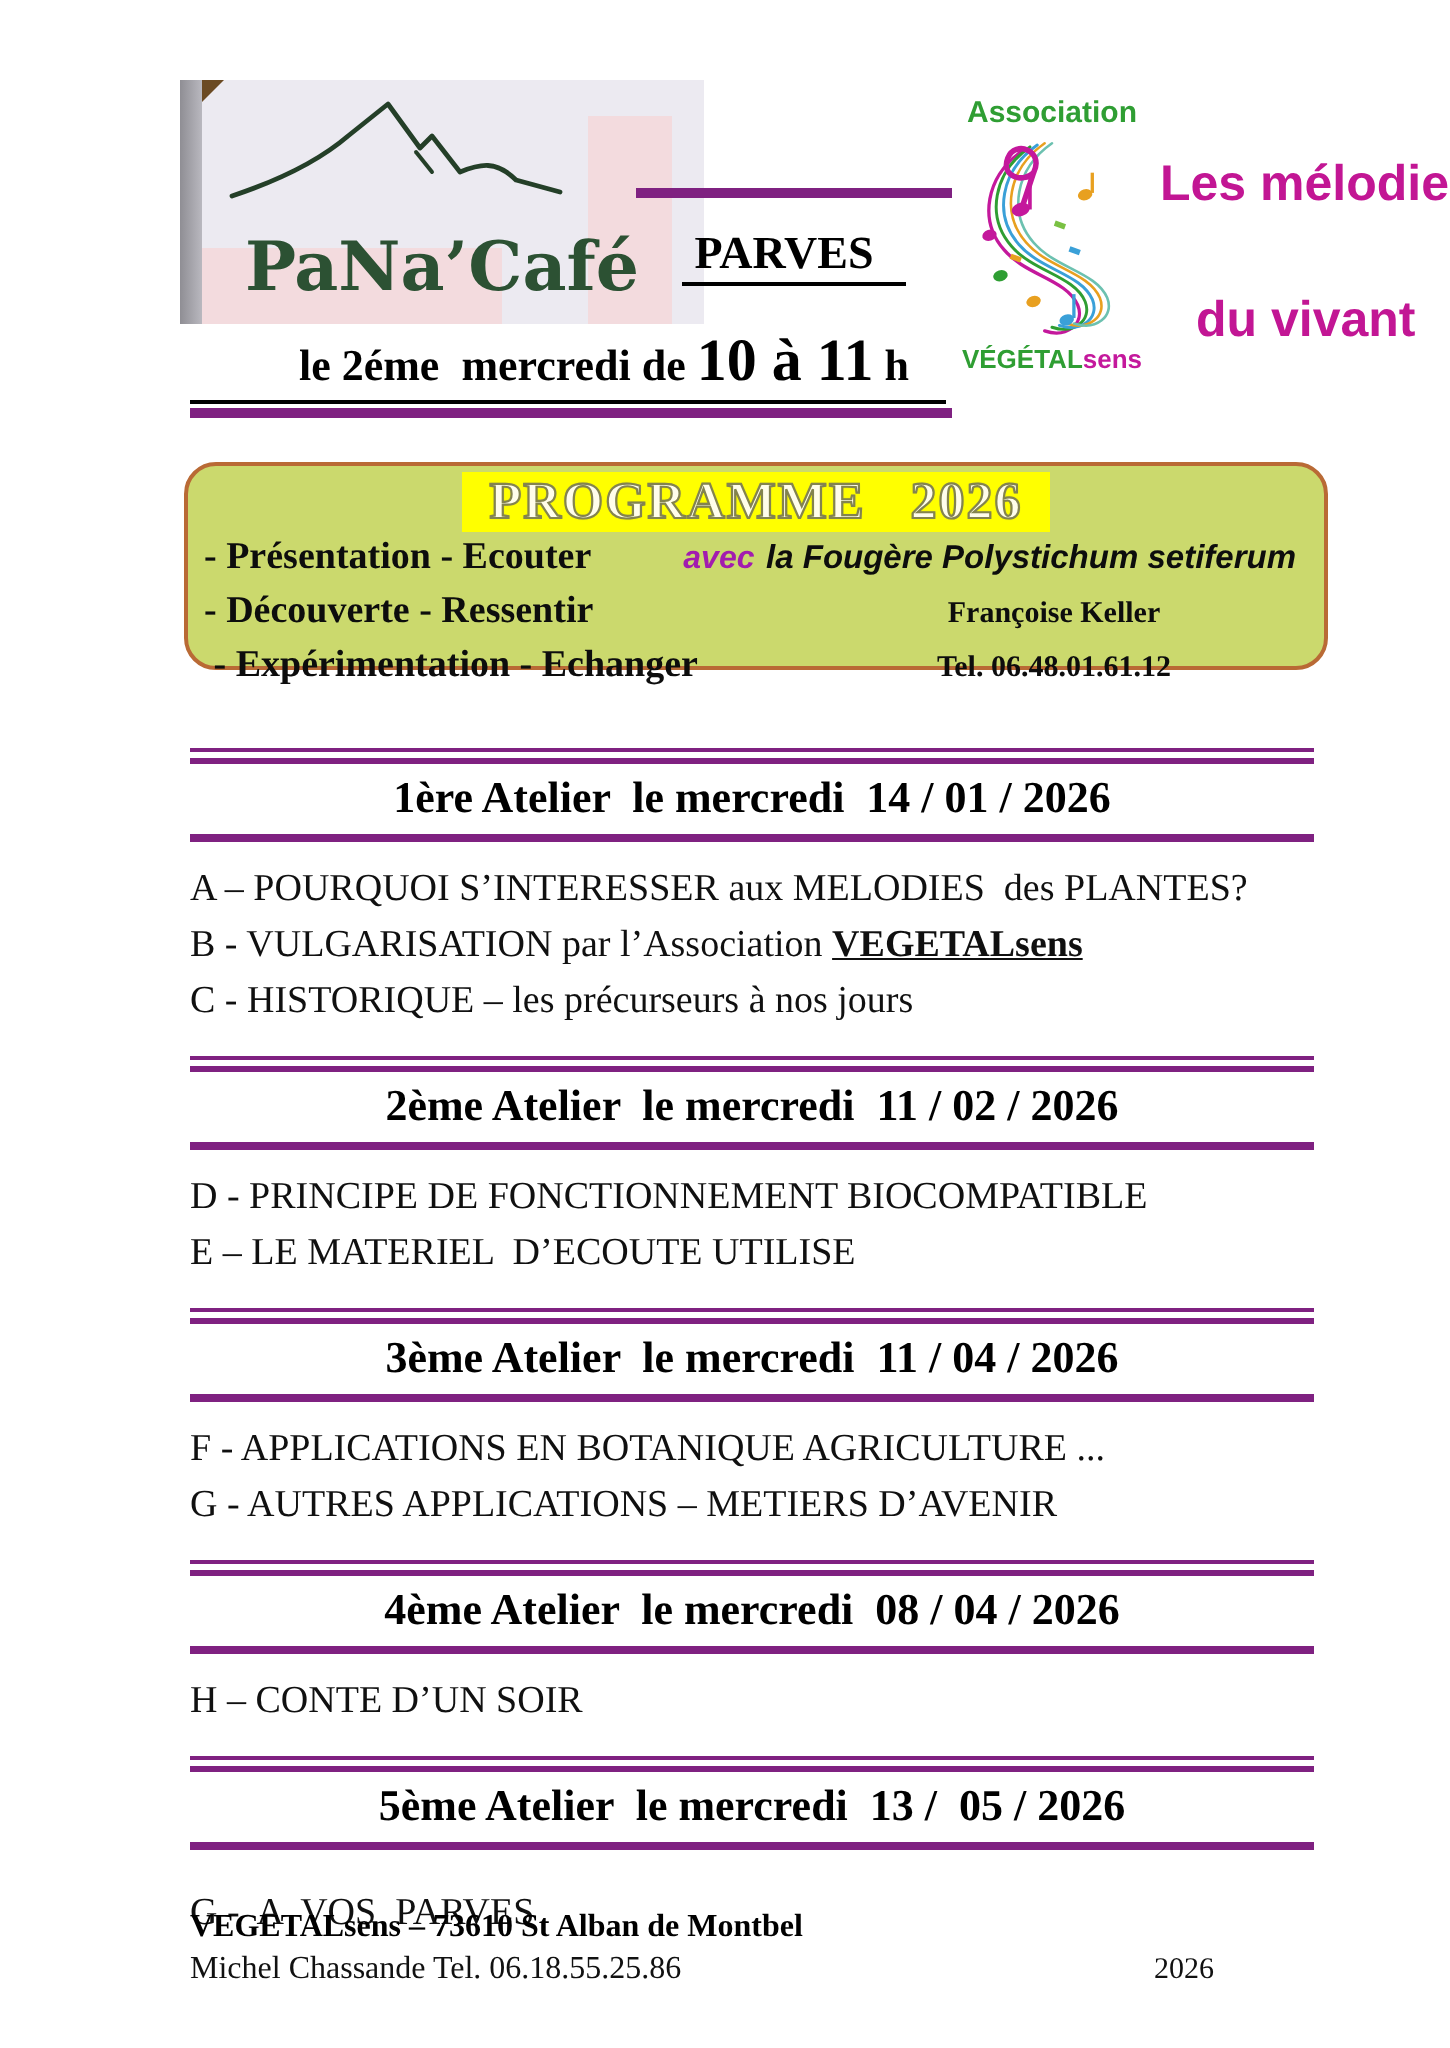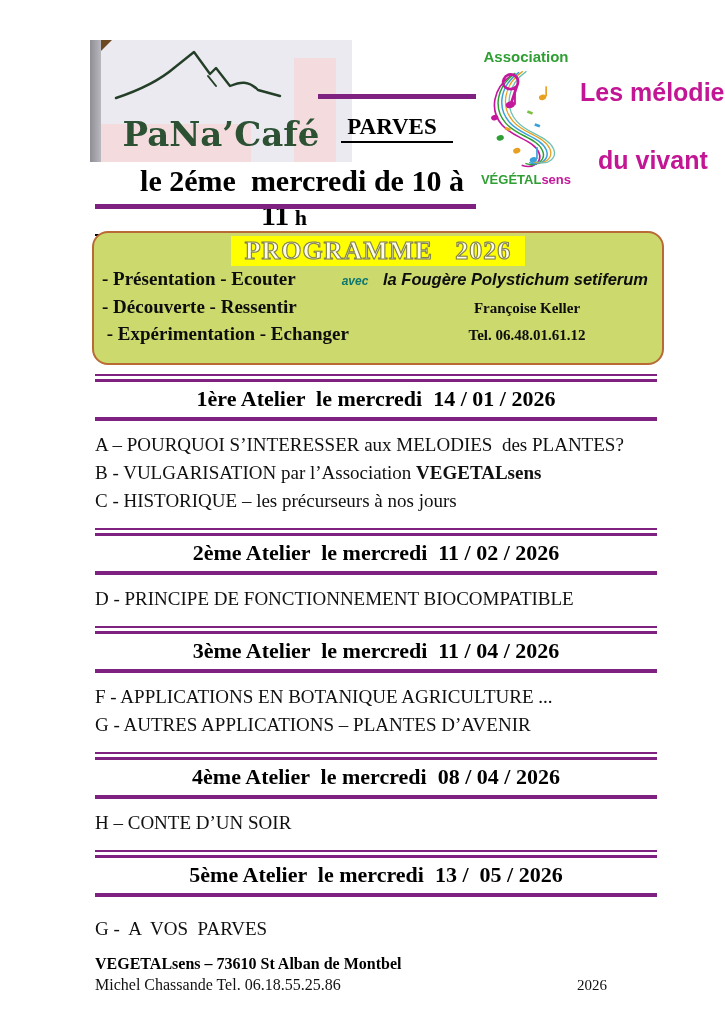--- a/index.html
+++ b/index.html
@@ -35,51 +35,51 @@
   .assoc-name .g{color:#2f9e33;}
   .assoc-name .p{color:#c4189c;}
 
   .tagline1,.tagline2{position:absolute;font-family:"Liberation Sans", sans-serif;
          font-weight:bold;font-size:25px;color:#c21694;white-space:nowrap;}
   .tagline1{left:580px;top:78px;}
   .tagline2{left:598px;top:146px;}
 
   .schedule{position:absolute;left:95px;top:164px;width:378px;text-align:center;
             border-bottom:2.5px solid #000;padding-bottom:2px;font-weight:bold;color:#000;}
-  .schedule .s1{font-size:30px;margin-left:36px;}
+  .schedule .s1{font-size:22px;margin-left:36px;}
   .schedule .s2{font-size:30px;}
   .schedule .s3{font-size:22px;}
   .line-schedule{left:95px;top:204px;width:381px;height:5px;}
 
   
-  .program-box{position:absolute;left:92px;top:231px;width:572px;height:134px;
+  .program-box{position:absolute;left:92px;top:231px;width:572px;height:104px;
                background:#cbd96d;border:2px solid #b96a35;border-radius:16px;box-sizing:border-box;}
   .program-title-wrap{text-align:center;margin-top:3px;}
   .program-title{display:inline-block;background:#ffff00;padding:0 14px;
                  font-weight:bold;font-size:26px;letter-spacing:1px;color:#fffdea;
                  -webkit-text-stroke:1.1px #83834f;
                  text-shadow:0 0 1px #83834f;}
   .program-row{display:flex;align-items:baseline;padding:0 14px 0 8px;line-height:26px;}
   .pb-left{font-weight:bold;font-size:19px;color:#0d0d0d;}
   .pb-avec{font-family:"Liberation Sans", sans-serif;font-weight:bold;font-style:italic;
-           font-size:12px;margin-left:46px;color:#0f766e;}
+           font-size:16px;margin-left:46px;color:#a21caf;}
   .pb-plant{font-family:"Liberation Sans", sans-serif;font-weight:bold;font-style:italic;
             font-size:16.5px;margin-left:auto;color:#0d0d0d;}
   .pb-right{flex:0 0 250px;margin-left:auto;text-align:center;font-weight:bold;font-size:15px;color:#0d0d0d;}
   .row23 .pb-left{flex:0 0 300px;}
 
   
   .sections{position:absolute;left:95px;top:374px;width:562px;}
   .sec-divider-top{border-top:2px solid #7f2181;height:3px;border-bottom:3.5px solid #7f2181;}
   .sec-divider-bottom{border-top:4.5px solid #7f2181;}
   .sec-title{text-align:center;font-weight:bold;font-size:22px;color:#000;
              margin:2px 0 3px 0;line-height:30px;}
   .sec-items{margin:10px 0 13px 0;}
   .sec-item{font-size:19px;line-height:28px;color:#101010;}
-  .sec-item b{font-weight:bold;}
+  .sec-item b{font-weight:bold;text-decoration:underline;}
   .sec-gap-large{margin-top:18px;}
 
   
   .footer{position:absolute;left:95px;top:955px;width:512px;}
   .footer-org{font-weight:bold;font-size:16px;color:#000;}
   .footer-row2{display:flex;justify-content:space-between;align-items:baseline;margin-top:3px;}
   .footer-contact{font-size:16px;color:#111;}
   .footer-year{font-size:15px;color:#111;}
 </style>
 </head>
@@ -170,29 +170,30 @@
           <div class="sec-item pre">B - VULGARISATION par l’Association <b>VEGETALsens</b></div>
           <div class="sec-item pre">C - HISTORIQUE – les précurseurs à nos jours</div>
         </div>
       </div>
       <div>
         <div class="sec-divider-top"></div>
         <div class="sec-title pre">2ème Atelier  le mercredi  11 / 02 / 2026</div>
         <div class="sec-divider-bottom"></div>
         <div class="sec-items">
           <div class="sec-item pre">D - PRINCIPE DE FONCTIONNEMENT BIOCOMPATIBLE</div>
+          <div class="sec-item pre">E – LE MATERIEL  D’ECOUTE UTILISE</div>
         </div>
       </div>
       <div>
         <div class="sec-divider-top"></div>
         <div class="sec-title pre">3ème Atelier  le mercredi  11 / 04 / 2026</div>
         <div class="sec-divider-bottom"></div>
         <div class="sec-items">
           <div class="sec-item pre">F - APPLICATIONS EN BOTANIQUE AGRICULTURE ...</div>
-          <div class="sec-item pre">G - AUTRES APPLICATIONS – PLANTES D’AVENIR</div>
+          <div class="sec-item pre">G - AUTRES APPLICATIONS – METIERS D’AVENIR</div>
         </div>
       </div>
       <div>
         <div class="sec-divider-top"></div>
         <div class="sec-title pre">4ème Atelier  le mercredi  08 / 04 / 2026</div>
         <div class="sec-divider-bottom"></div>
         <div class="sec-items">
           <div class="sec-item pre">H – CONTE D’UN SOIR</div>
         </div>
       </div>

